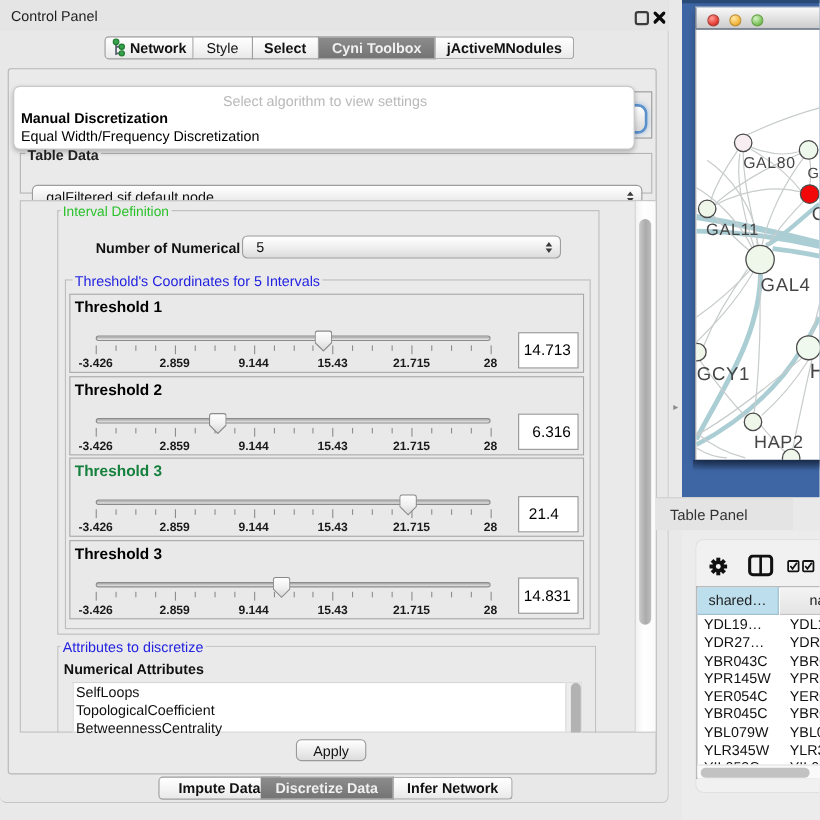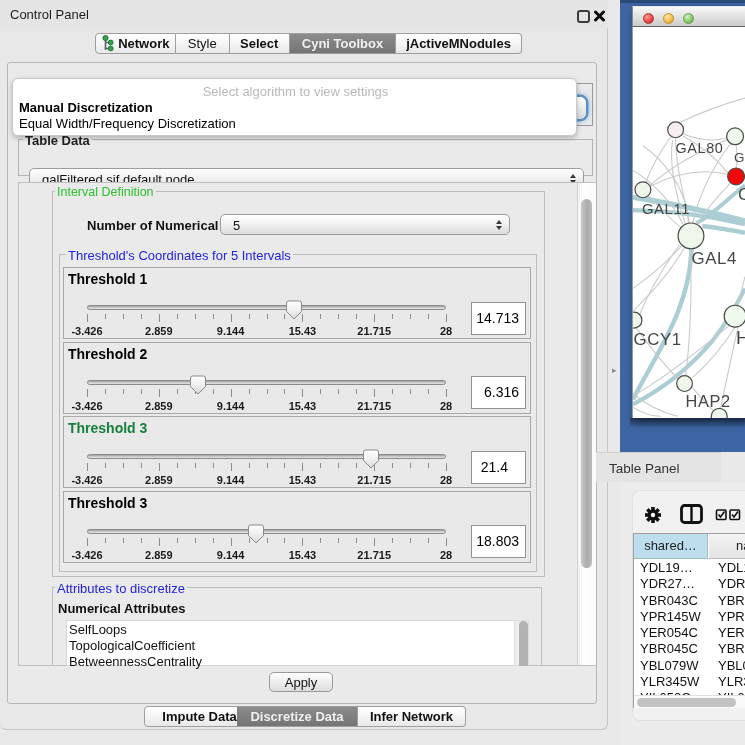--- a/index.html
+++ b/index.html
@@ -222,21 +222,21 @@
         <svg class="abs" style="left:183.73px;top:32px;" width="16" height="20" viewBox="0 0 16 20">
           <path d="M2.5 1 h11 a2 2 0 0 1 2 2 v8.5 L8 19 L0.5 11.5 V3 a2 2 0 0 1 2-2 Z" fill="url(#thg4)" stroke="#8a8a8a"></path>
           <defs>
             <linearGradient id="thg4" x1="0" y1="0" x2="0" y2="1">
               <stop offset="0" stop-color="#ffffff"></stop>
               <stop offset="0.5" stop-color="#f0f0f0"></stop>
               <stop offset="1" stop-color="#d8d8d8"></stop>
             </linearGradient>
           </defs>
         </svg>
-        <div class="abs" style="left:407px;top:33.5px;width:55px;height:33px;background:#fff;border:1px solid #939393;font-size:14px;color:#000;text-align:right;padding-right:6px;line-height:31px;">18.803</div>
+        <div class="abs" style="left:407px;top:33.5px;width:55px;height:33px;background:#fff;border:1px solid #939393;font-size:14px;color:#000;text-align:right;padding-right:6px;line-height:31px;">14.831</div>
       </div>
     </div>
 
   <div class="abs" style="left:52px;top:587px;width:490px;height:120px;border:1px solid #bdbdbd;clip-path:inset(0 0 41px 0);"></div>
   <div class="abs" style="left:55px;top:581px;font-size:13px;color:#2222e0;background:#eaeaea;padding:0 2px;">Attributes to discretize</div>
   <div class="abs" style="left:58px;top:601px;font-size:13px;font-weight:bold;color:#111;">Numerical Attributes</div>
   <div class="abs" style="left:66px;top:620px;width:448px;height:46px;background:#ffffff;border:1px solid #d6d6d6;border-right:none;">
     <div style="padding:1px 0 0 2px;font-size:13px;color:#111;line-height:16.2px;">SelfLoops<br>TopologicalCoefficient<br>BetweennessCentrality</div>
   </div>
   <div class="abs" style="left:514px;top:620px;width:15px;height:46px;background:#ededed;border:1px solid #dcdcdc;"></div>

